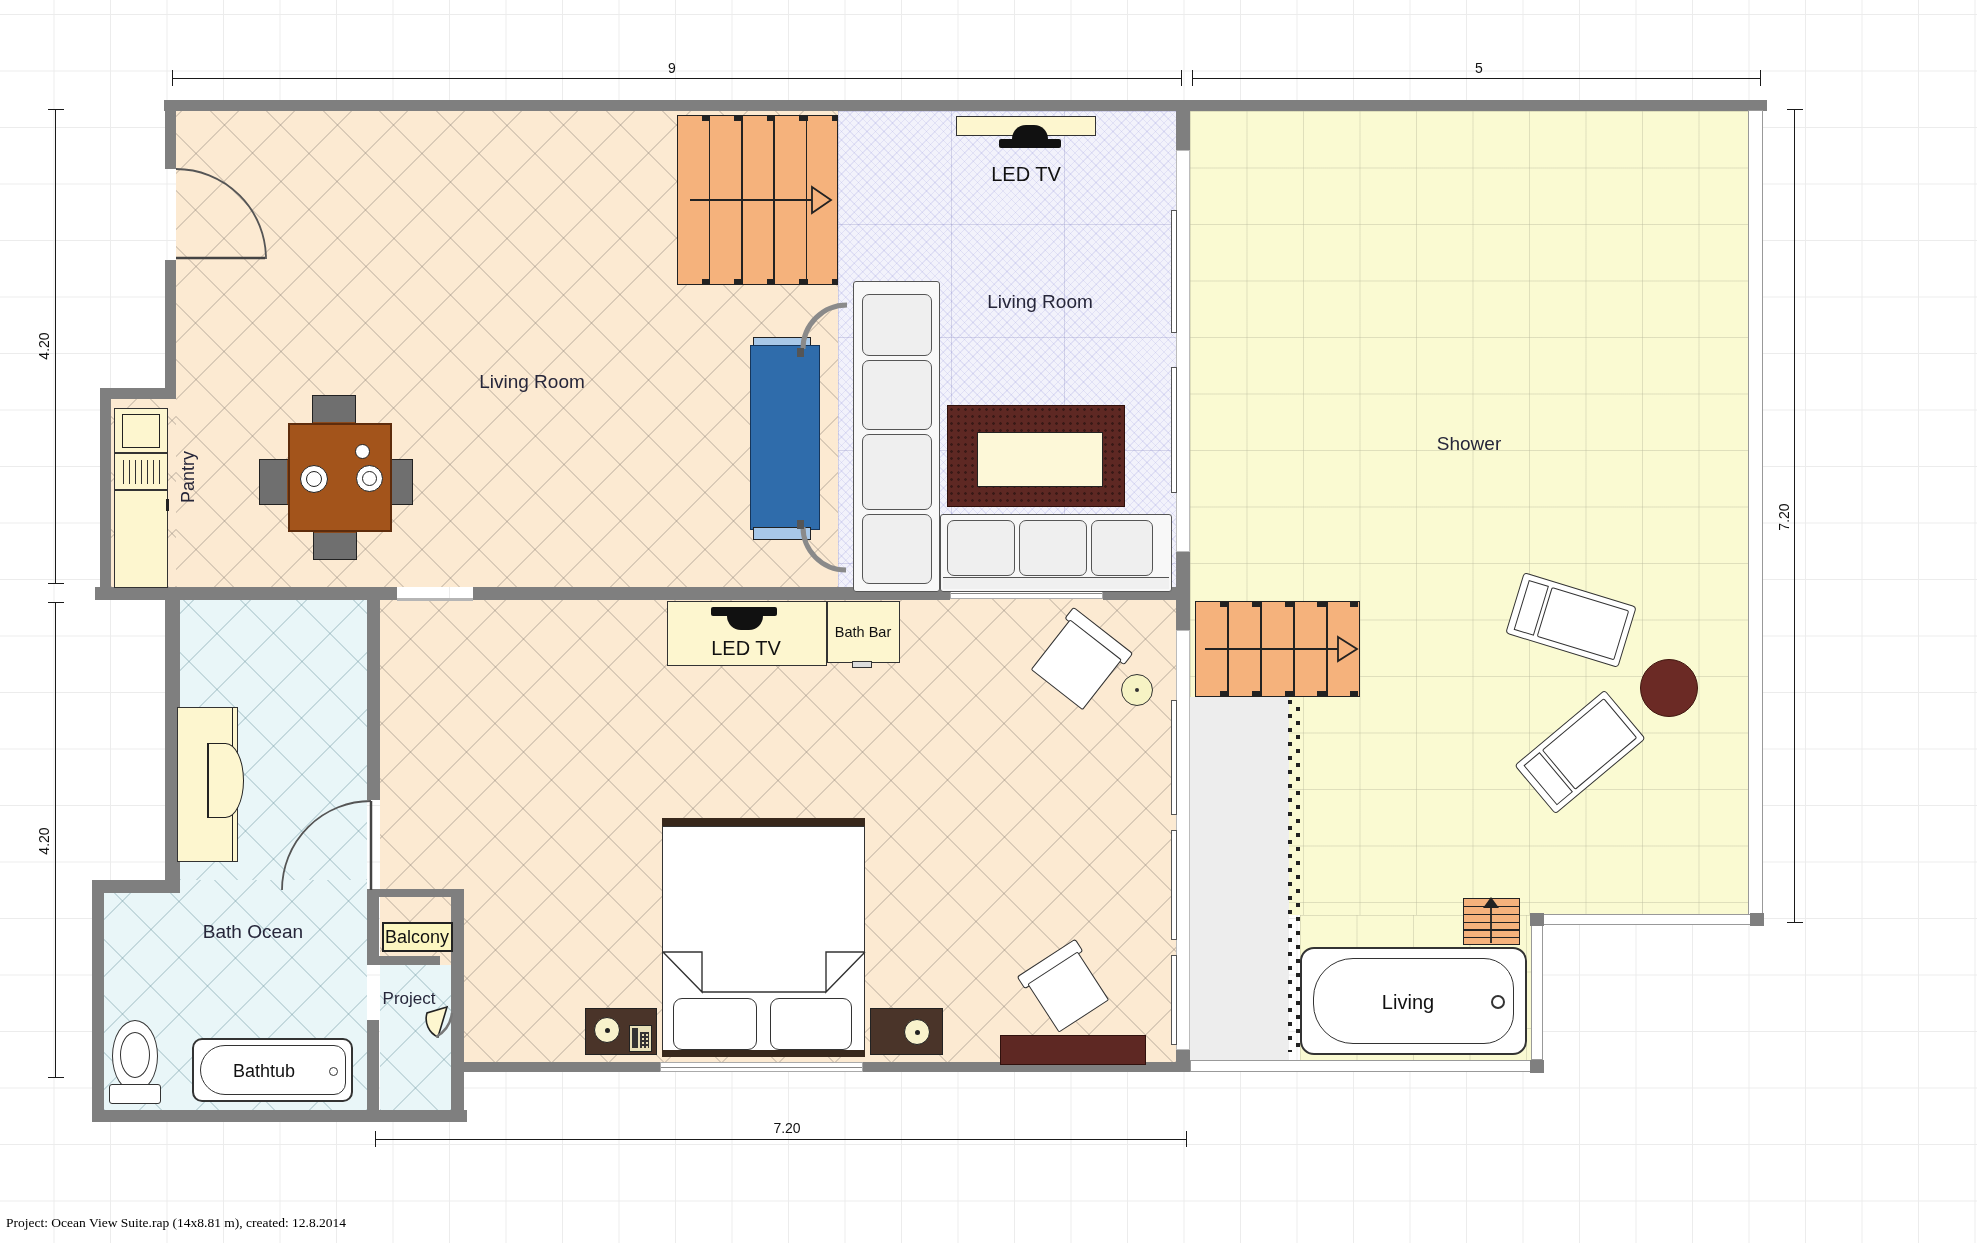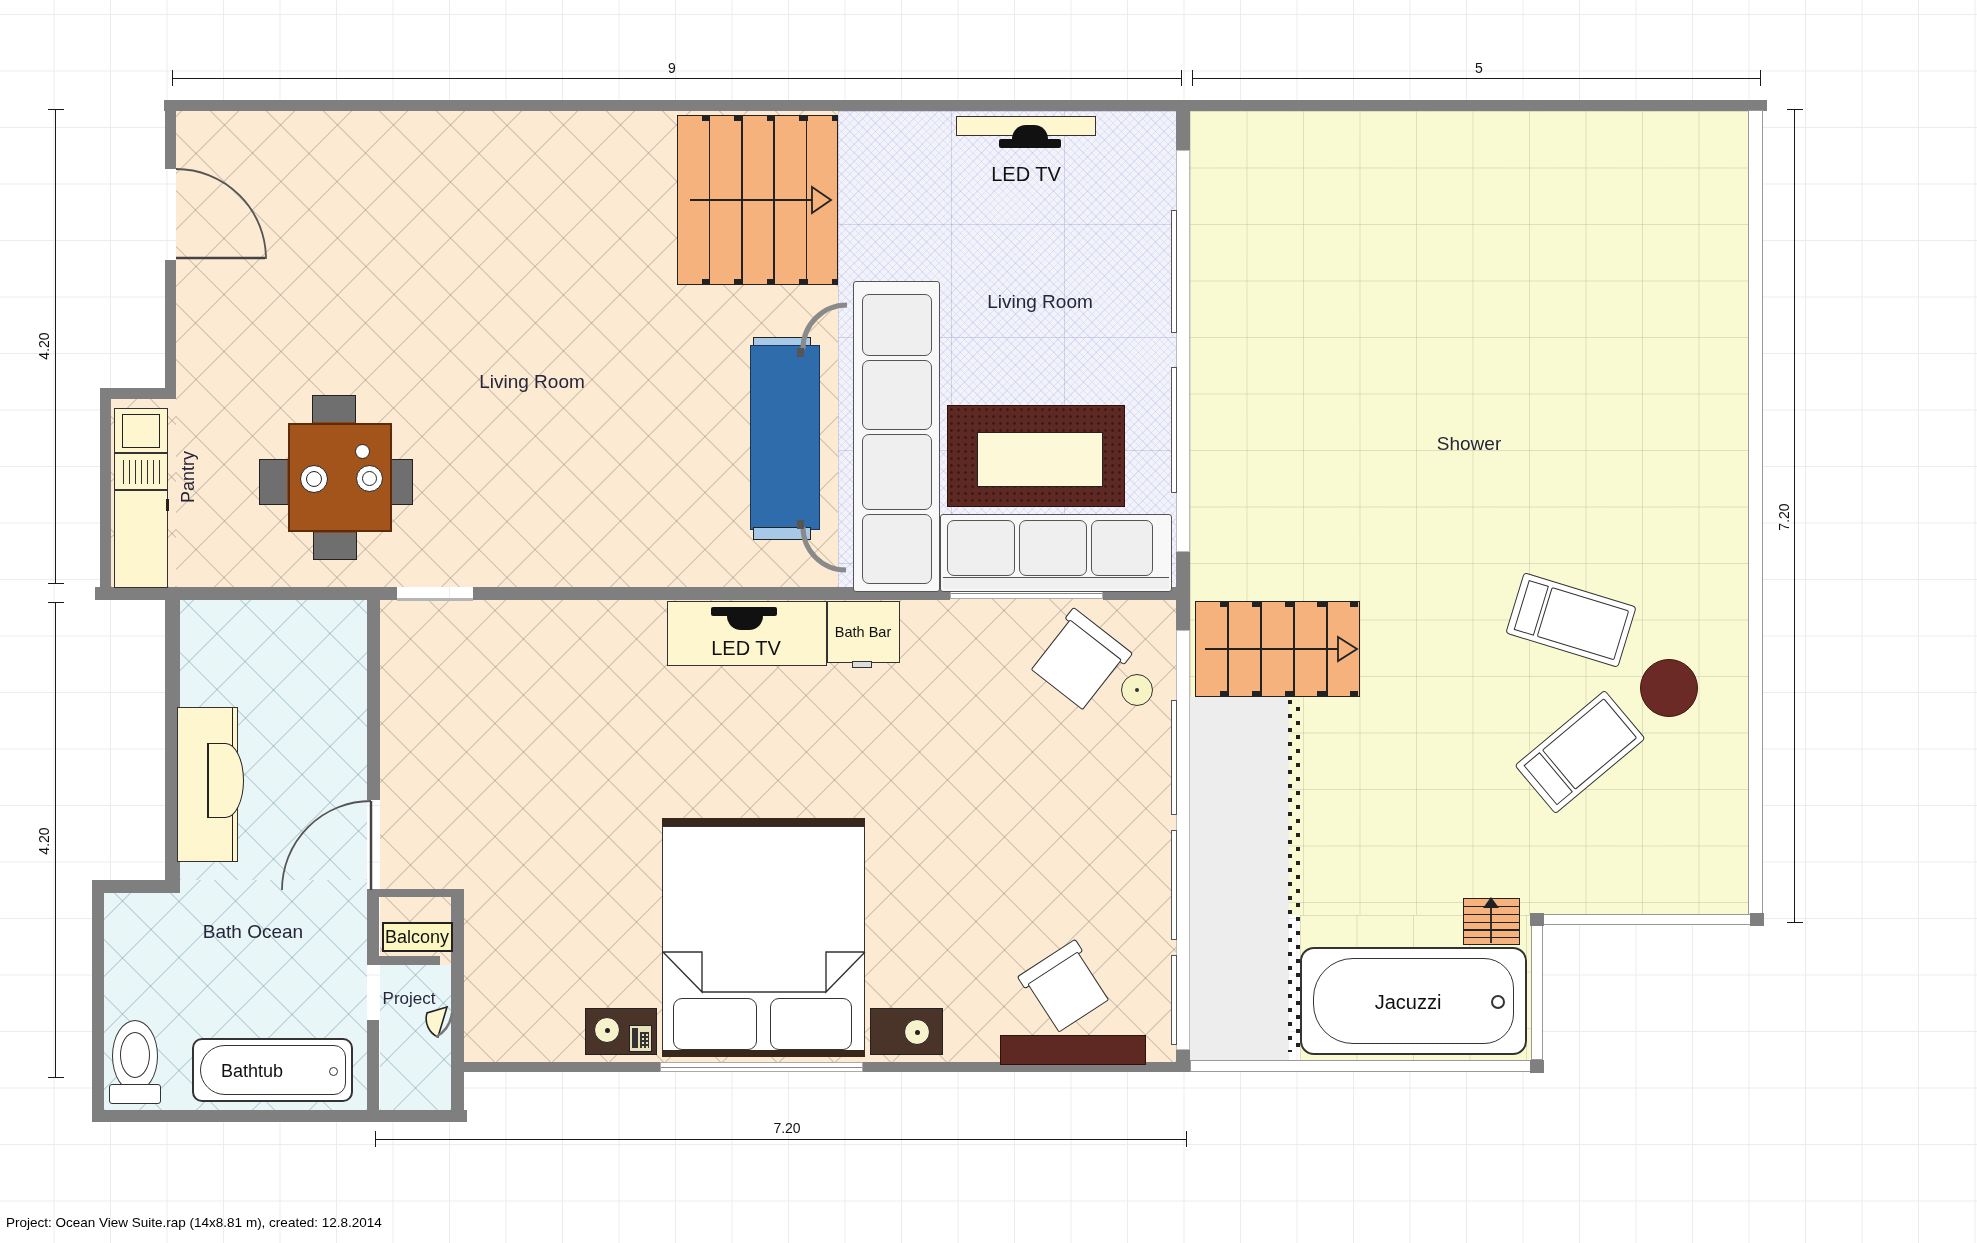--- a/index.html
+++ b/index.html
@@ -293,27 +293,27 @@
   <div class="dim" style="left:375px;top:1131px;width:1.4px;height:16px;"></div>
   <div class="dim" style="left:1186px;top:1131px;width:1.4px;height:16px;"></div>
 
   <span class="label" style="left:532px;top:382px;">Living Room</span>
   <span class="label" style="left:1040px;top:302px;">Living Room</span>
   <span class="label" style="left:1469px;top:444px;">Shower</span>
   <span class="label" style="left:253px;top:932px;">Bath Ocean</span>
   <span class="label rot" style="left:188px;top:477px;font-size:18px;">Pantry</span>
   <span class="label" style="left:409px;top:999px;font-size:17px;">Project</span>
   <span class="label" style="left:417px;top:937px;font-size:18px;color:#111;">Balcony</span>
-  <span class="label" style="left:252px;top:1071px;font-size:18px;color:#111;">Bathtub</span>
-  <span class="label" style="left:1408px;top:1002px;font-size:20px;color:#111;">Jacuzzi</span>
+  <span class="label" style="left:264px;top:1071px;font-size:18px;color:#111;">Bathtub</span>
+  <span class="label" style="left:1408px;top:1002px;font-size:20px;color:#111;">Living</span>
   <span class="label" style="left:1026px;top:174px;font-size:20px;color:#111;">LED TV</span>
   <span class="label" style="left:746px;top:648px;font-size:20px;color:#111;">LED TV</span>
   <span class="label" style="left:863px;top:632px;font-size:14.5px;color:#111;">Bath Bar</span>
 
   <span class="dimlab" style="left:672px;top:68px;">9</span>
   <span class="dimlab" style="left:1479px;top:68px;">5</span>
   <span class="dimlab rot" style="left:44px;top:346px;">4.20</span>
   <span class="dimlab rot" style="left:44px;top:841px;">4.20</span>
   <span class="dimlab rot" style="left:1784px;top:517px;">7.20</span>
   <span class="dimlab" style="left:787px;top:1128px;">7.20</span>
 
-  <span class="abs" style="left:6px;top:1215px;font-size:13.5px;color:#000;font-family:Liberation Sans, sans-serif;">Project: Ocean View Suite.rap (14x8.81 m), created: 12.8.2014</span>
+  <span class="abs" style="left:6px;top:1215px;font-size:13.5px;color:#000;font-family:Liberation Serif, serif;">Project: Ocean View Suite.rap (14x8.81 m), created: 12.8.2014</span>
 </div>
 
 </body></html>

